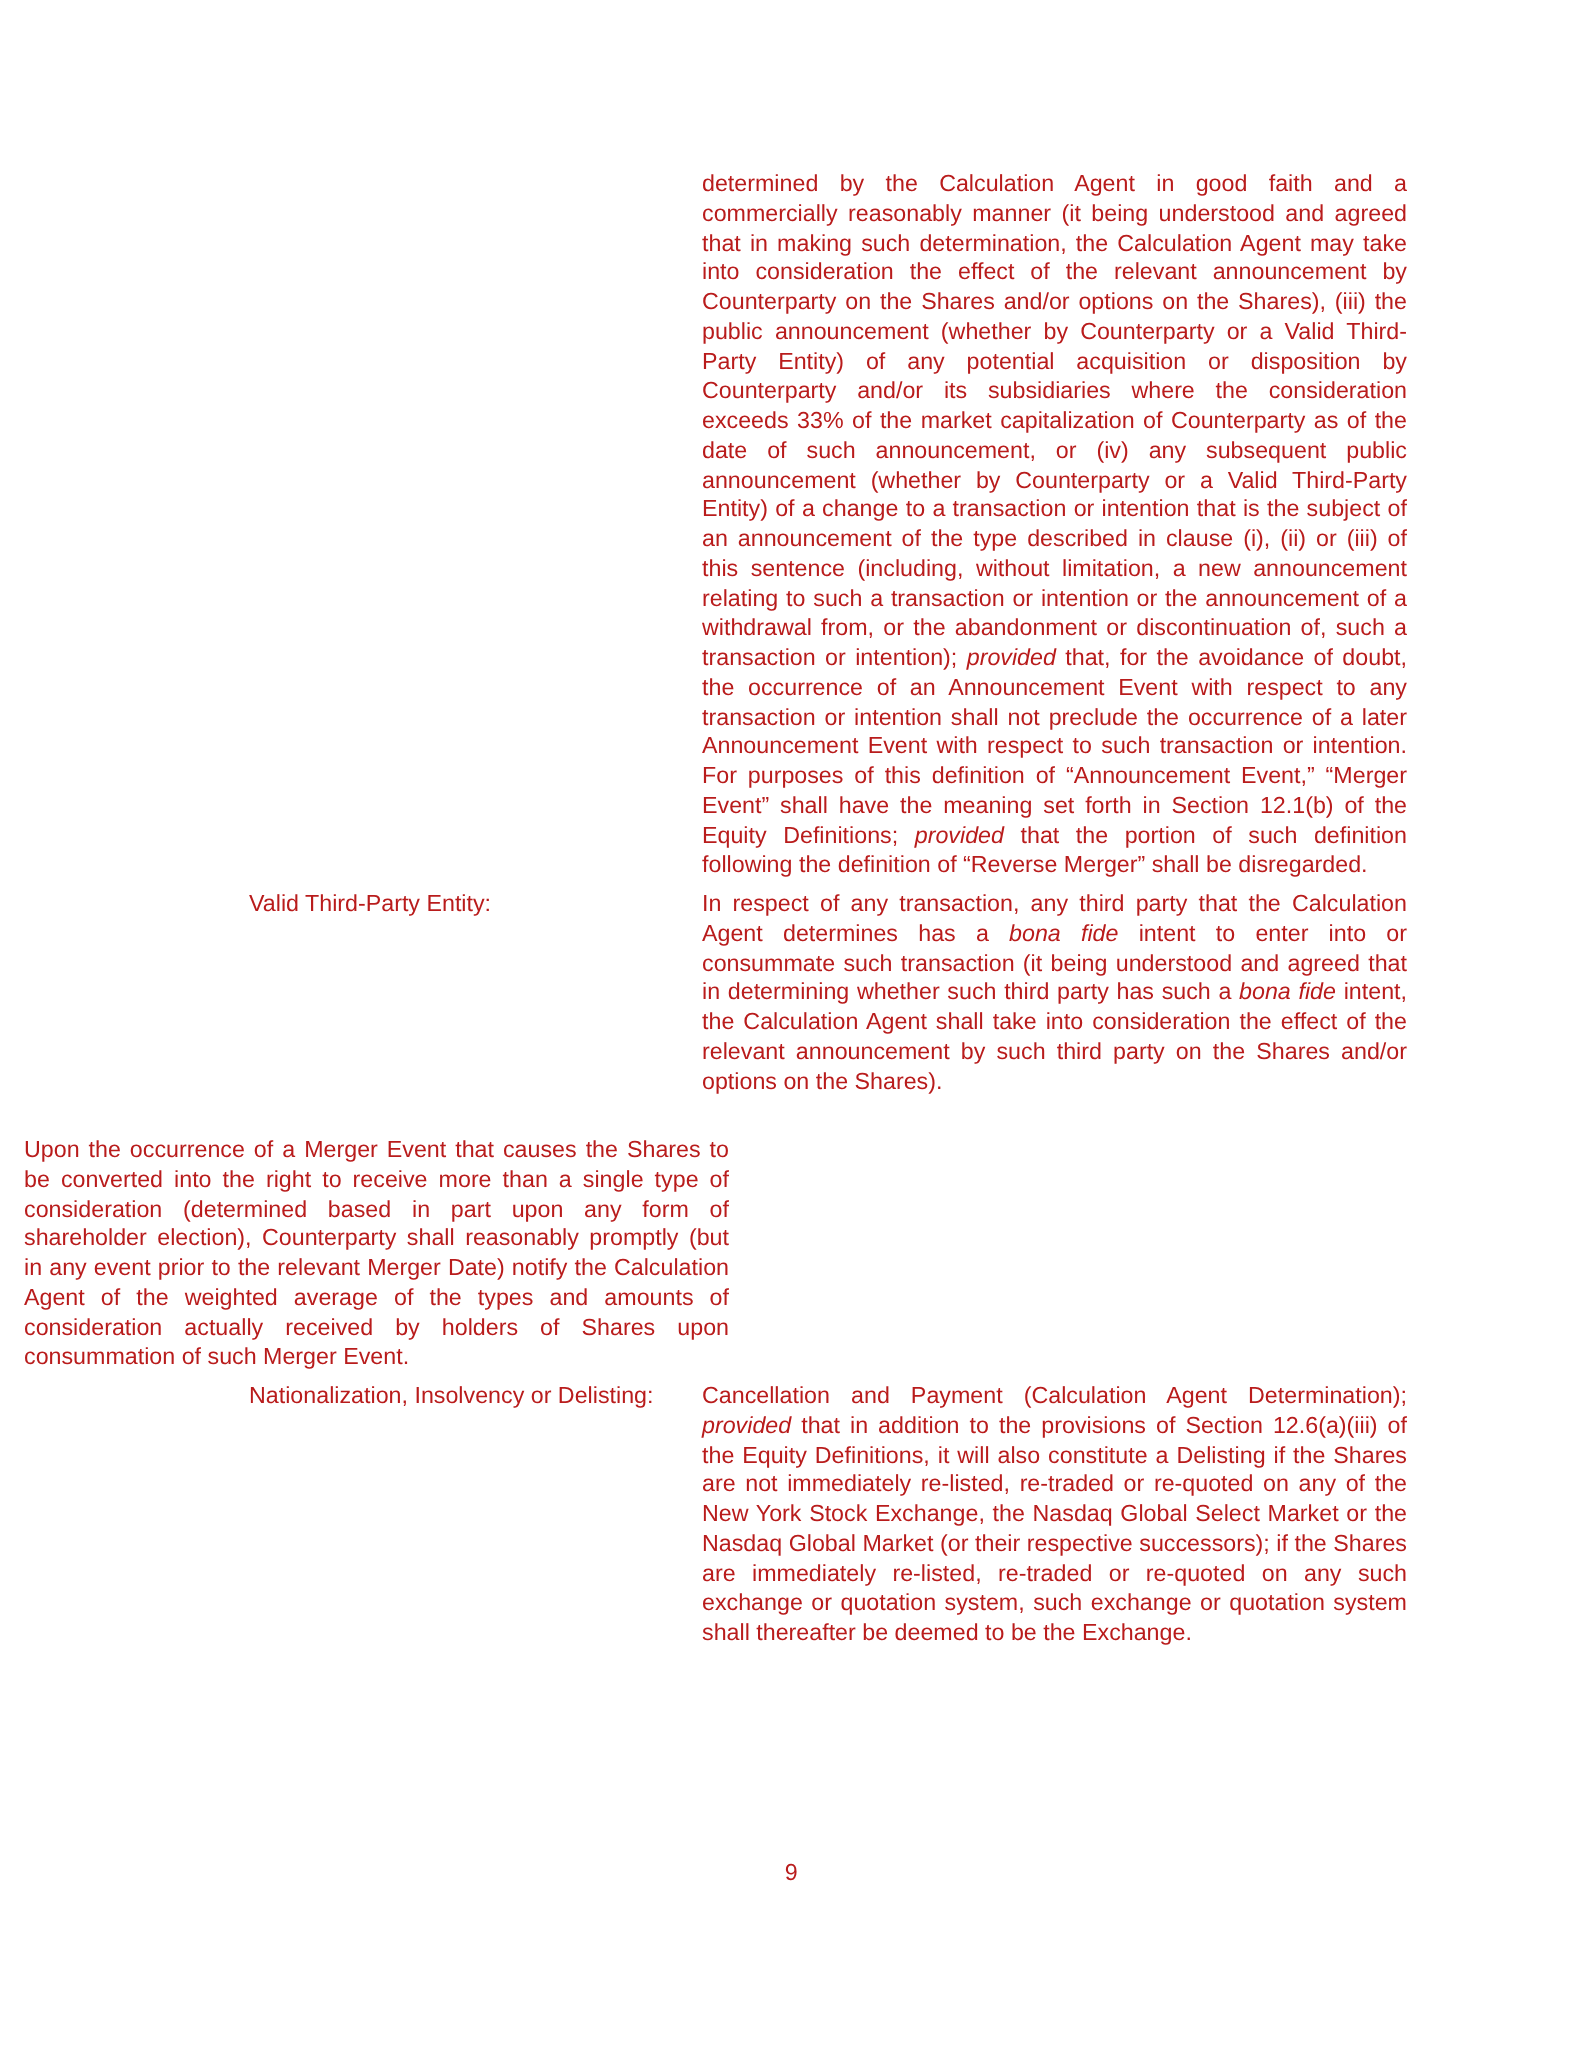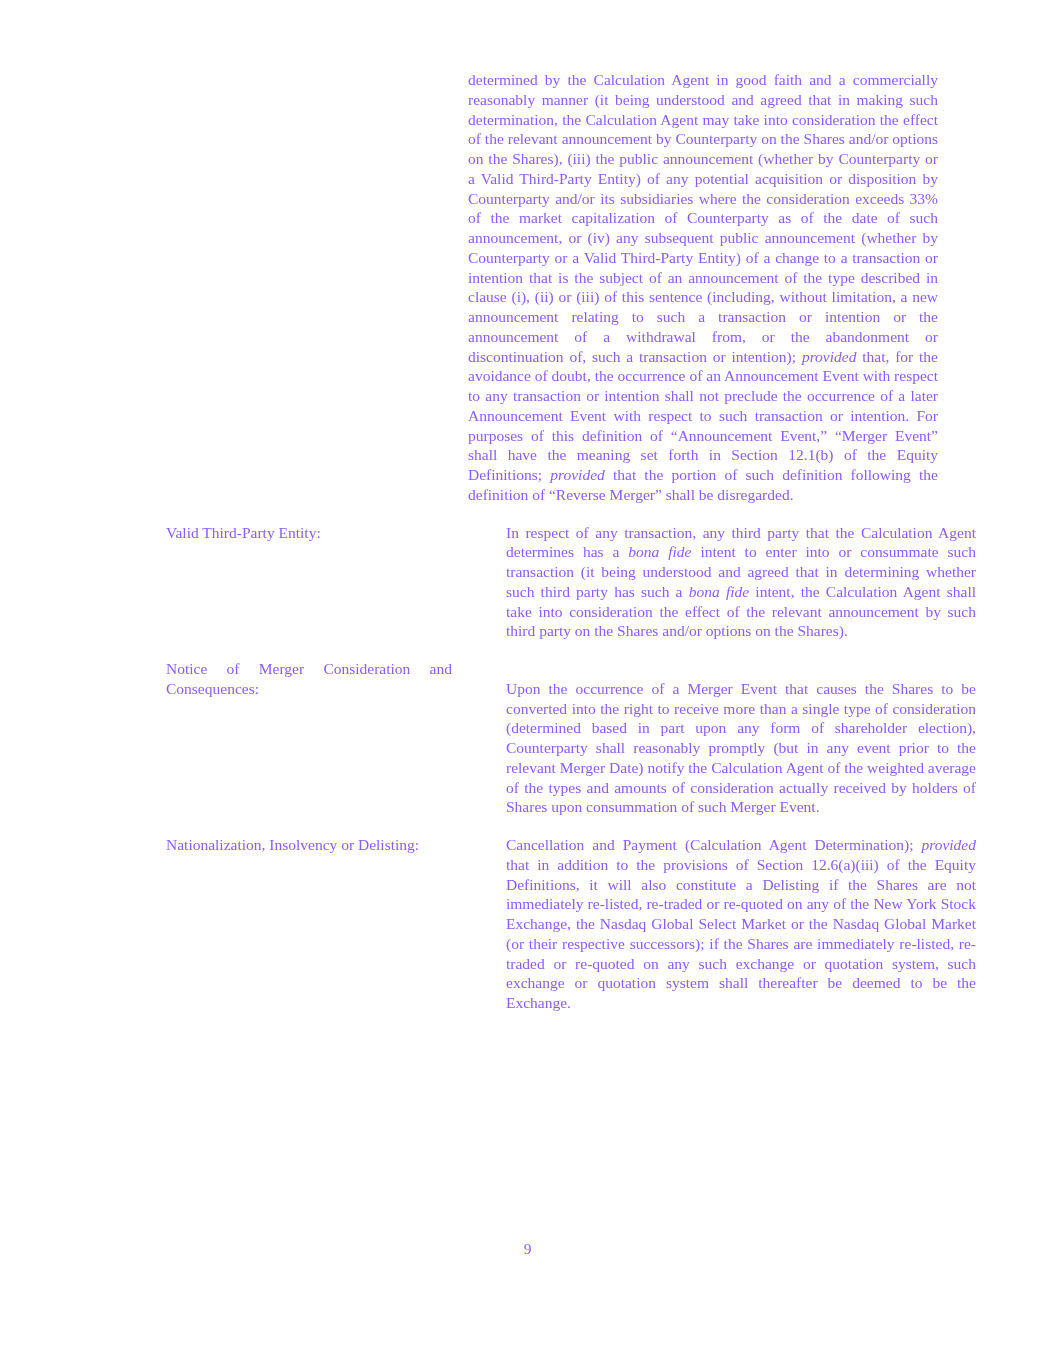--- a/index.html
+++ b/index.html
@@ -1,30 +1,30 @@
 <!DOCTYPE html>
 <html><head>
 <meta charset="utf-8">
 <style>
   html, body { margin: 0; padding: 0; background: #ffffff; }
   .page {
     position: relative;
     width: 1055px;
     height: 1365px;
     background: #ffffff;
-    color: #8b5cf6;
-    font-family: Liberation Serif, serif;
+    color: #b91c1c;
+    font-family: Liberation Sans, sans-serif;
     font-size: 15.5px;
     line-height: 19.75px;
     box-sizing: border-box;
-    padding-top: 70px;
+    padding-top: 113px;
     overflow: hidden;
   }
   .row { display: flex; align-items: flex-start; }
-  .row + .row { margin-top: 18px; gap: 38px; }
+  .row + .row { margin-top: 6px; }
   .label {
     flex: 0 0 286px;
     margin-left: 166px;
     text-align: justify;
   }
   .body {
     flex: 0 0 470px;
     margin-left: 16px;
     text-align: justify;
   }
@@ -52,21 +52,20 @@
   <section class="row no-label">
     <div class="body"><span>determined by the Calculation Agent in good faith and a commercially reasonably manner (it being understood and agreed that in making such determination, the Calculation Agent may take into consideration the effect of the relevant announcement by Counterparty on the Shares and/or options on the Shares), (iii) the public announcement (whether by Counterparty or a Valid Third-Party Entity) of any potential acquisition or disposition by Counterparty and/or its subsidiaries where the consideration exceeds 33% of the market capitalization of Counterparty as of the date of such announcement, or (iv) any subsequent public announcement (whether by Counterparty or a Valid Third-Party Entity) of a change to a transaction or intention that is the subject of an announcement of the type described in clause (i), (ii) or (iii) of this sentence (including, without limitation, a new announcement relating to such a transaction or intention or the announcement of a withdrawal from, or the abandonment or discontinuation of, such a transaction or intention); </span><em>provided</em><span> that, for the avoidance of doubt, the occurrence of an Announcement Event with respect to any transaction or intention shall not preclude the occurrence of a later Announcement Event with respect to such transaction or intention. For purposes of this definition of “Announcement Event,” “Merger Event” shall have the meaning set forth in Section 12.1(b) of the Equity Definitions; </span><em>provided</em><span> that the portion of such definition following the definition of “Reverse Merger” shall be disregarded.</span></div>
   </section>
 
   <section class="row">
     <div class="label">Valid Third-Party Entity:</div>
     <div class="body"><span>In respect of any transaction, any third party that the Calculation Agent determines has a </span><em>bona fide</em><span> intent to enter into or consummate such transaction (it being understood and agreed that in determining whether such third party has such a </span><em>bona fide</em><span> intent, the Calculation Agent shall take into consideration the effect of the relevant announcement by such third party on the Shares and/or options on the Shares).</span></div>
   </section>
 
   <section class="row">
-    <div class="label">Notice of Merger Consideration and Consequences:</div>
     <div class="body offset-one-line"><span>Upon the occurrence of a Merger Event that causes the Shares to be converted into the right to receive more than a single type of consideration (determined based in part upon any form of shareholder election), Counterparty shall reasonably promptly (but in any event prior to the relevant Merger Date) notify the Calculation Agent of the weighted average of the types and amounts of consideration actually received by holders of Shares upon consummation of such Merger Event.</span></div>
   </section>
 
   <section class="row">
     <div class="label">Nationalization, Insolvency or Delisting:</div>
     <div class="body"><span>Cancellation and Payment (Calculation Agent Determination); </span><em>provided</em><span> that in addition to the provisions of Section 12.6(a)(iii) of the Equity Definitions, it will also constitute a Delisting if the Shares are not immediately re-listed, re-traded or re-quoted on any of the New York Stock Exchange, the Nasdaq Global Select Market or the Nasdaq Global Market (or their respective successors); if the Shares are immediately re-listed, re-traded or re-quoted on any such exchange or quotation system, such exchange or quotation system shall thereafter be deemed to be the Exchange.</span></div>
   </section>
 
 
   <div class="page-number">9</div>

